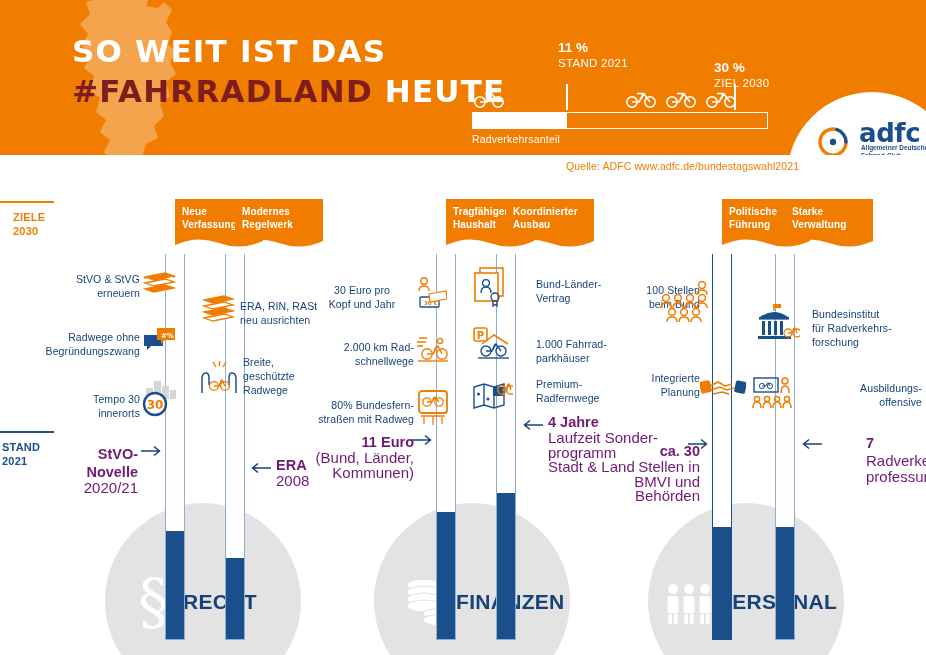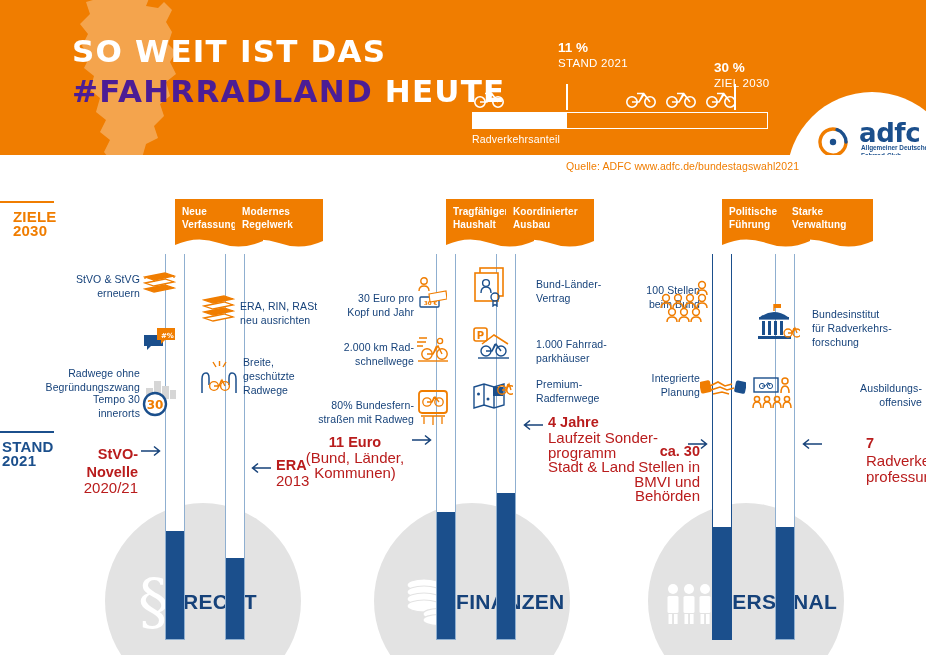--- a/index.html
+++ b/index.html
@@ -8,21 +8,21 @@
   .root{position:absolute;inset:0;width:926px;height:534px;background:#fff;}
 
   
   .header{position:absolute;left:0;top:0;width:926px;height:155px;background:#F07D00;overflow:hidden;}
   .demap{position:absolute;left:72px;top:-14px;width:122px;height:185px;opacity:.30;}
   .title{position:absolute;left:72px;top:34px;}
   .title .l1{font-size:31px;font-weight:700;color:#ffffff;letter-spacing:1.2px;line-height:34px;
        font-family:"DejaVu Sans",sans-serif;}
   .title .l2{font-size:31px;font-weight:700;letter-spacing:1.2px;line-height:34px;margin-top:6px;
        font-family:"DejaVu Sans",sans-serif;}
-  .title .l2 .nav{color:#4c1d95;}
+  .title .l2 .nav{color:#7f1d1d;}
   .title .l2 .wht{color:#ffffff;}
 
   
   .barwidget{position:absolute;left:472px;top:40px;width:300px;}
   .bw-top{position:relative;height:46px;}
   .bw-lab{position:absolute;color:#fff;}
   .bw-lab .p{font-size:13.5px;font-weight:700;line-height:16px;}
   .bw-lab .s{font-size:11.5px;font-weight:400;line-height:14px;letter-spacing:.3px;}
   .bw-bikes{position:absolute;left:0;top:46px;width:300px;height:26px;}
   .bw-track{position:absolute;left:0;top:72px;width:296px;height:17px;
@@ -36,21 +36,21 @@
   
   .logo{position:absolute;left:787px;top:92px;width:170px;height:170px;border-radius:50%;background:#fff;}
   .logo-inner{position:absolute;left:26px;top:30px;width:140px;}
   .logo-word{position:absolute;left:46px;top:-4px;font-size:26px;font-weight:700;color:#1B4F8C;
        letter-spacing:-.4px;font-family:"DejaVu Sans",sans-serif;}
   .logo-sub{position:absolute;left:48px;top:22px;font-size:6.4px;color:#1B4F8C;line-height:8.4px;font-weight:700;}
 
   
   .chart{position:absolute;left:0;top:155px;width:926px;height:500px;}
 
-  .axis-lab{position:absolute;font-size:15px;font-weight:700;line-height:14px;letter-spacing:.2px;}
+  .axis-lab{position:absolute;font-size:11px;font-weight:700;line-height:14px;letter-spacing:.2px;}
   .axis-lab.ziele{left:13px;top:55px;color:#F07D00;}
   .axis-lab.stand{left:2px;top:285px;color:#1B4F8C;}
   .axis-rule{position:absolute;left:0;width:54px;height:2px;}
   .axis-rule.r1{top:46px;background:#F07D00;}
   .axis-rule.r2{top:276px;background:#1B4F8C;}
 
   
   .gcircle{position:absolute;border-radius:50%;background:#E3E3E3;}
   .gtitle{position:absolute;font-size:21px;font-weight:700;color:#16427A;letter-spacing:.3px;
        font-family:"Liberation Sans",sans-serif;}
@@ -64,21 +64,21 @@
   .flag{position:absolute;}
   .flagtxt{position:absolute;left:8px;top:8px;color:#fff;font-size:10px;font-weight:700;
        line-height:13px;letter-spacing:.1px;width:64px;}
 
   
   .ann{position:absolute;font-size:10.5px;color:#16427A;line-height:14px;letter-spacing:.1px;}
   .ann.r{text-align:right;}
   .ann.l{text-align:left;}
 
   
-  .callout{position:absolute;color:#b91c1c;}
+  .callout{position:absolute;color:#701a75;}
   .callout .big{font-size:14.5px;font-weight:700;line-height:18px;}
   .callout .small{font-size:15px;line-height:14.5px;}
   .callout.r{text-align:right;}
   .callout.l{text-align:left;}
 
   .arrow{position:absolute;}
 
   .ico{position:absolute;}
 </style>
 </head>
@@ -231,21 +231,21 @@
     <div class="ann r" style="left:36px;top:117px;width:104px;">StVO &amp; StVG<br>erneuern</div>
     <svg class="ico" style="left:143px;top:116px;" width="33" height="26" viewBox="0 0 33 26">
       <g stroke="#F07D00" stroke-width="1.3" fill="#F07D00">
         <path d="M2 6 L22 2 L31 5 L11 9 Z"></path>
           <path d="M2 12 L22 8 L31 11 L11 15 Z" fill="#ffffff"></path>
         <path d="M2 18 L22 14 L31 17 L11 21 Z"></path>
         <path d="M2 6 L2 8 M11 9 L11 11 M31 5 L31 7"></path>
       </g>
     </svg>
 
-    <div class="ann r" style="left:18px;top:175px;width:122px;margin-top:36px;">Radwege ohne<br>Begründungszwang</div>
+    <div class="ann r" style="left:18px;top:175px;width:122px;">Radwege ohne<br>Begründungszwang</div>
     <svg class="ico" style="left:143px;top:172px;" width="33" height="24" viewBox="0 0 33 24">
       <path fill="#1B4F8C" d="M1 8 H20 V19 H8 L4 23 V19 H1 Z"></path>
       <path fill="#F07D00" d="M14 1 H32 V13 H22 L18 17 V13 H14 Z"></path>
       <text x="18" y="11" font-family="DejaVu Sans, sans-serif" font-size="7" fill="#ffffff" font-weight="bold">#%!</text>
     </svg>
 
     <div class="ann r" style="left:44px;top:237px;width:96px;">Tempo 30<br>innerorts</div>
     <svg class="ico" style="left:140px;top:224px;" width="37" height="38" viewBox="0 0 37 38">
       <g fill="#D6D6D6">
         <rect x="14" y="2" width="7" height="18"></rect>
@@ -297,33 +297,33 @@
         <path d="M16 6 L13 1 M19.5 5 L19.5 0 M23 6 L26 1"></path>
       </g>
     </svg>
     <div class="ann l" style="left:243px;top:200px;width:92px;">Breite,<br>geschützte<br>Radwege</div>
 
     <svg class="arrow" style="left:249px;top:307px;" width="22" height="12" viewBox="0 0 22 12">
       <path d="M22 6 H4 M9 1.5 L3.5 6 L9 10.5" fill="none" stroke="#16427A" stroke-width="1.5"></path>
     </svg>
     <div class="callout l" style="left:276px;top:301px;width:96px;">
       <div class="big">ERA</div>
-      <div class="small">2013</div>
+      <div class="small">2008</div>
     </div>
 
     <div class="pole" style="left:444.7px;top:200px;height:54px;"></div>
     <svg class="flag" style="left:446px;top:44px;" width="88" height="56" viewBox="0 0 88 56">
       <path fill="#F07D00" d="M0 0 H88 V42 Q66 52 44 44 Q22 36 0 46 Z"></path>
     </svg>
     <div class="flagtxt" style="left:453px;top:50px;">Tragfähiger<br>Haushalt</div>
     <div class="bar" style="left:436px;top:99px;width:20px;height:386px;border:1.3px solid #8FAFD0;border-top:none;">
       <div class="fill" style="height: 33%;"></div>
     </div>
 
-    <div class="ann r" style="left:310px;top:136px;width:104px;">30 Euro pro<br>Kopf und Jahr</div>
+    <div class="ann r" style="left:310px;top:128px;width:104px;text-align:center;">30 Euro pro<br>Kopf und Jahr</div>
     <svg class="ico" style="left:417px;top:122px;" width="30" height="32" viewBox="0 0 30 32">
       <g stroke="#F07D00" stroke-width="1.4" fill="none">
         <circle cx="7" cy="4" r="3.2"></circle>
           <path d="M2 14 Q2 9 7 9 Q12 9 12 14"></path>
       </g>
       <g stroke="#1B4F8C" stroke-width="1.3" fill="#ffffff">
         <rect x="3" y="20" width="19" height="10" rx="1"></rect>
       </g>
       <g stroke="#F07D00" stroke-width="1.2" fill="#ffffff">
         <path d="M12 17 L29 14 L30 22 L13 25 Z"></path>
@@ -347,21 +347,21 @@
     <svg class="ico" style="left:417px;top:235px;" width="32" height="36" viewBox="0 0 32 36">
       <rect x="2" y="1" width="28" height="22" rx="3" fill="none" stroke="#F07D00" stroke-width="1.8"></rect>
       <g fill="none" stroke="#F07D00" stroke-width="1.3">
         <circle cx="10" cy="12" r="4.2"></circle>
           <circle cx="22" cy="12" r="4.2"></circle>
         <path d="M10 12 L15 12 L18 7 L22 12 M15 12 L17 7"></path>
         <path d="M7 27 L7 34 M16 26 L16 35 M25 27 L25 34 M4 26 H28"></path>
       </g>
     </svg>
 
-    <div class="callout r" style="left:296px;top:278px;width:118px;text-align:center;">
+    <div class="callout r" style="left:296px;top:278px;width:118px;">
       <div class="big">11 Euro</div>
       <div class="small">(Bund, Länder,</div>
       <div class="small">Kommunen)</div>
     </div>
     <svg class="arrow" style="left:412px;top:279px;" width="22" height="12" viewBox="0 0 22 12">
       <path d="M0 6 H18 M13 1.5 L18.5 6 L13 10.5" fill="none" stroke="#16427A" stroke-width="1.5"></path>
     </svg>
 
     <div class="pole" style="left:504.7px;top:200px;height:54px;"></div>
     <svg class="flag" style="left:506px;top:44px;" width="88" height="56" viewBox="0 0 88 56">

